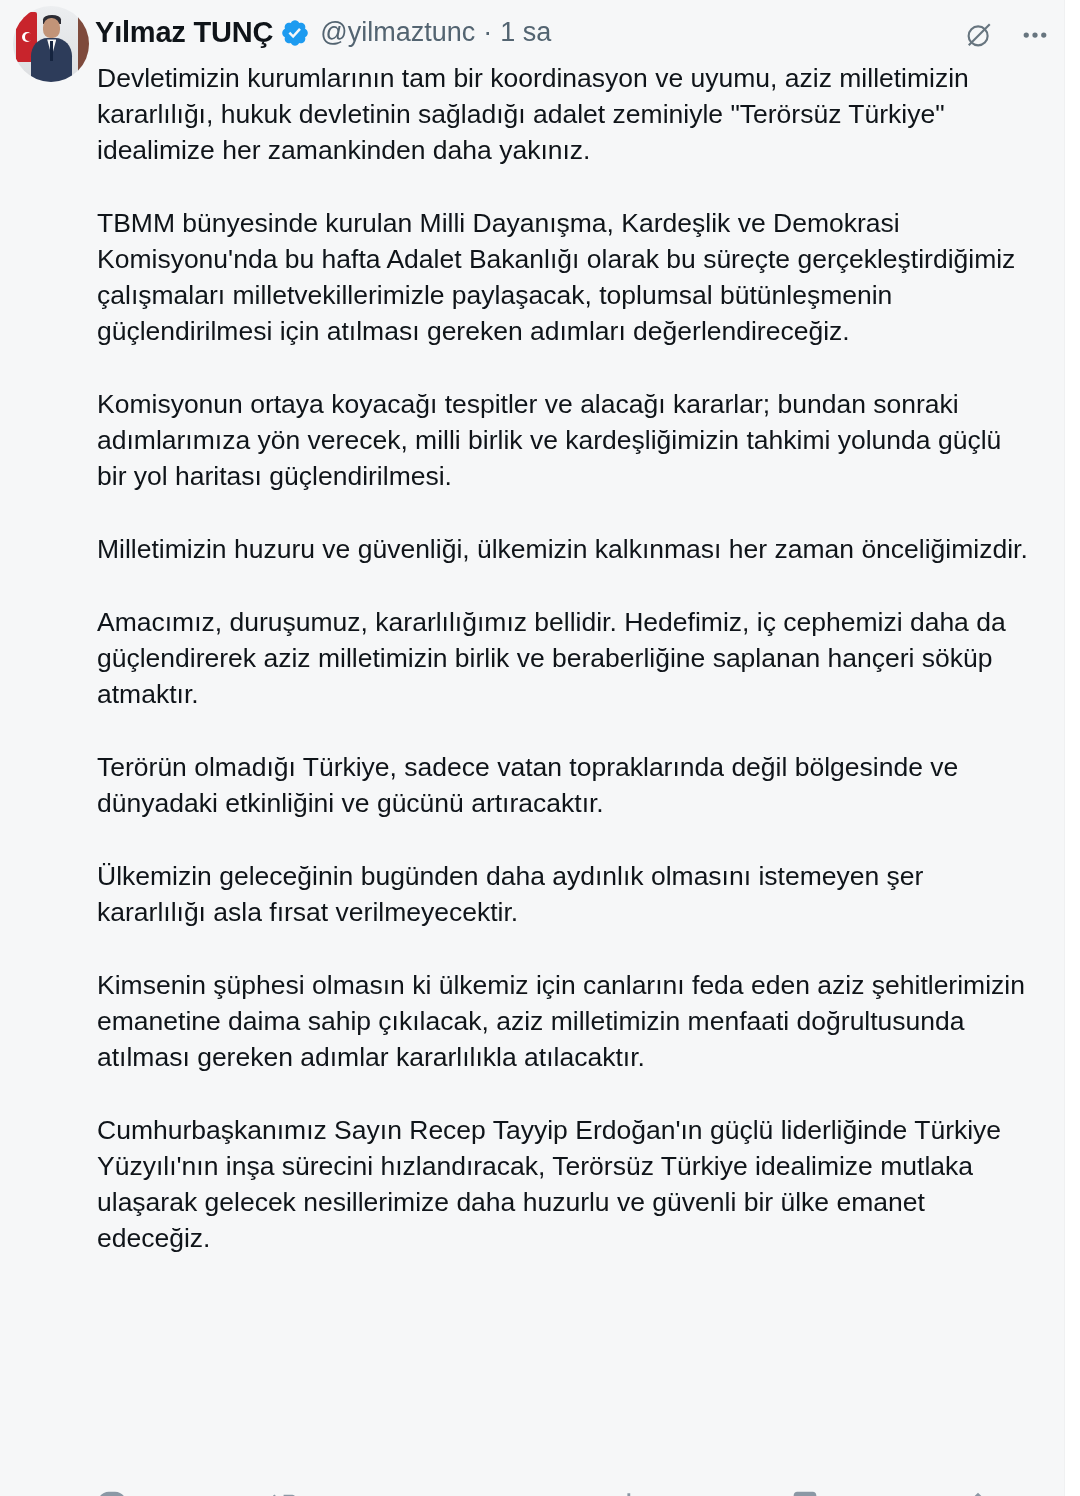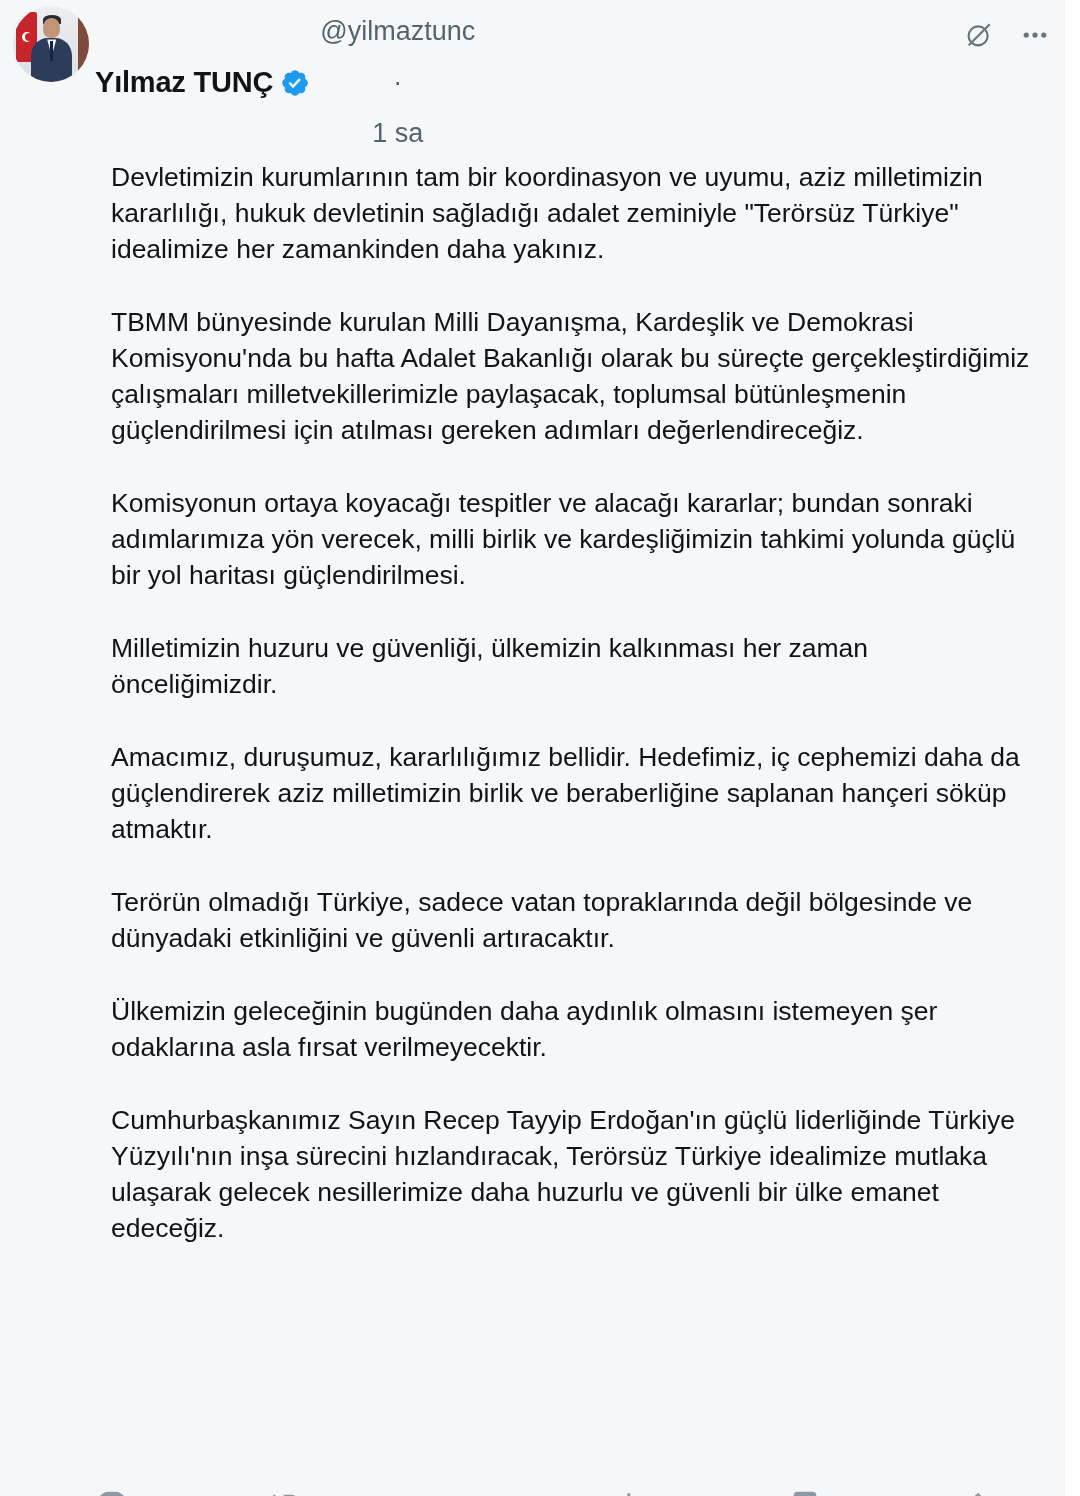--- a/index.html
+++ b/index.html
@@ -69,37 +69,37 @@
     padding:16px 30px 0 95px;
   }
   .name-row { display:flex; align-items:center; min-width:0; }
   .display-name {
     font-size:29px; font-weight:bold; color:#0f1419; letter-spacing:-0.2px;
     cursor:pointer; white-space:nowrap;
   }
   .verified { width:30px; height:30px; margin-left:7px; flex:0 0 auto; }
   .meta {
     margin-left:10px; font-size:27px; color:#536471; white-space:nowrap;
-    display:flex; align-items:center; gap:20px;flex-direction:column;
+    display:flex; align-items:center; gap:8px;
   }
   .meta .handle { cursor:pointer; }
   .meta .time { cursor:pointer; }
   .header-actions {
     margin-left:auto; display:flex; align-items:center; gap:26px;
     color:#67757f; padding-top:4px;
   }
   .icon-btn { width:30px; height:30px; cursor:pointer; color:#67757f; }
   .icon-btn svg { width:100%; height:100%; display:block; }
 
   
   .tweet-text {
     margin:10px 42px 0 95px;
     font-size:26.5px; line-height:36px; color:#0f1419;
   }
-  .tweet-text p { margin:0 0 37px 16px; }
+  .tweet-text p { margin:0 0 37px 2px; }
   .tweet-text p:last-child { margin-bottom:0; }
 
   
   .actions {
     position:absolute; top:1489px; left:95px; width:900px;
     display:flex; justify-content:space-between; align-items:flex-start;
     color:#8b98a5;
   }
   .action-btn { width:34px; height:34px; cursor:pointer; color:#8b98a5; }
   .action-btn svg { width:100%; height:100%; display:block; }
@@ -150,22 +150,23 @@
       </span>
     </div>
   </div>
 
   <div class="tweet-text">
       <p>Devletimizin kurumlarının tam bir koordinasyon ve uyumu, aziz milletimizin kararlılığı, hukuk devletinin sağladığı adalet zeminiyle "Terörsüz Türkiye" idealimize her zamankinden daha yakınız.</p>
       <p>TBMM bünyesinde kurulan Milli Dayanışma, Kardeşlik ve Demokrasi Komisyonu'nda bu hafta Adalet Bakanlığı olarak bu süreçte gerçekleştirdiğimiz çalışmaları milletvekillerimizle paylaşacak, toplumsal bütünleşmenin güçlendirilmesi için atılması gereken adımları değerlendireceğiz.</p>
       <p>Komisyonun ortaya koyacağı tespitler ve alacağı kararlar; bundan sonraki adımlarımıza yön verecek, milli birlik ve kardeşliğimizin tahkimi yolunda güçlü bir yol haritası güçlendirilmesi.</p>
       <p>Milletimizin huzuru ve güvenliği, ülkemizin kalkınması her zaman önceliğimizdir.</p>
       <p>Amacımız, duruşumuz, kararlılığımız bellidir. Hedefimiz, iç cephemizi daha da güçlendirerek aziz milletimizin birlik ve beraberliğine saplanan hançeri söküp atmaktır.</p>
-      <p>Terörün olmadığı Türkiye, sadece vatan topraklarında değil bölgesinde ve dünyadaki etkinliğini ve güvenli artıracaktır.</p>
-      <p>Ülkemizin geleceğinin bugünden daha aydınlık olmasını istemeyen şer odaklarına asla fırsat verilmeyecektir.</p>
+      <p>Terörün olmadığı Türkiye, sadece vatan topraklarında değil bölgesinde ve dünyadaki etkinliğini ve gücünü artıracaktır.</p>
+      <p>Ülkemizin geleceğinin bugünden daha aydınlık olmasını istemeyen şer kararlılığı asla fırsat verilmeyecektir.</p>
+      <p>Kimsenin şüphesi olmasın ki ülkemiz için canlarını feda eden aziz şehitlerimizin emanetine daima sahip çıkılacak, aziz milletimizin menfaati doğrultusunda atılması gereken adımlar kararlılıkla atılacaktır.</p>
       <p>Cumhurbaşkanımız Sayın Recep Tayyip Erdoğan'ın güçlü liderliğinde Türkiye Yüzyılı'nın inşa sürecini hızlandıracak, Terörsüz Türkiye idealimize mutlaka ulaşarak gelecek nesillerimize daha huzurlu ve güvenli bir ülke emanet edeceğiz.</p>
     </div>
 
   <div class="actions">
     <span class="action-btn">
       <svg viewBox="0 0 24 24" fill="currentColor">
           <path d="M1.751 10c0-4.42 3.584-8 8.005-8h4.366c4.49 0 8.129 3.64 8.129 8.13 0 2.96-1.607 5.68-4.196 7.11l-8.054 4.46v-3.69h-.067c-4.49.1-8.183-3.51-8.183-8.01z"></path>
         </svg>
     </span>
     <span class="action-btn">

